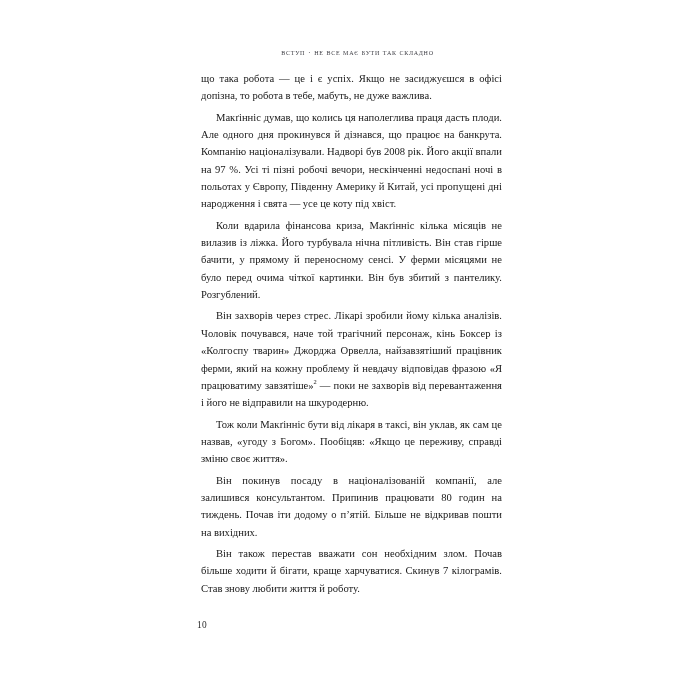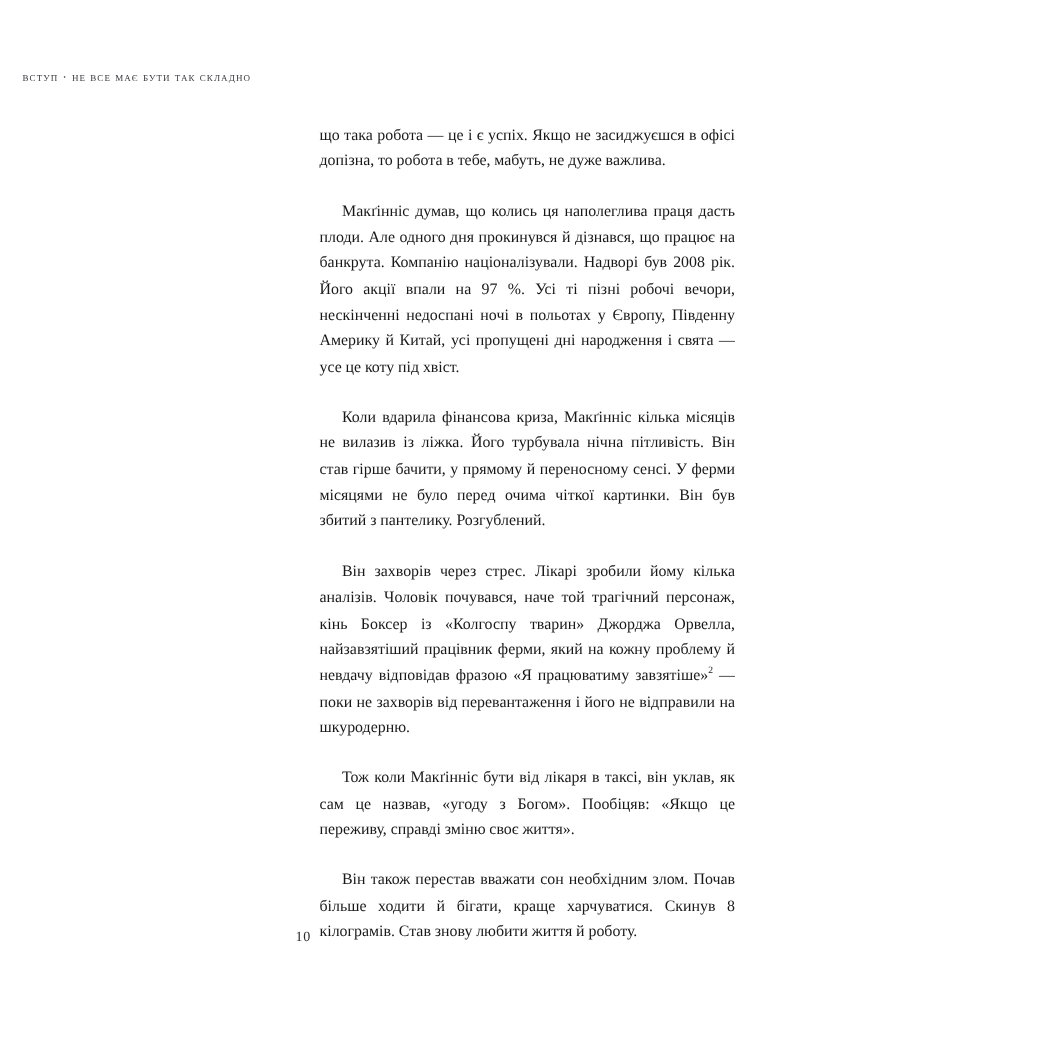--- a/index.html
+++ b/index.html
@@ -22,20 +22,21 @@
     height: 700px;
     box-sizing: border-box;
   }
 
   
   .running-head {
     position: absolute;
     left: 0;
     right: 0;
     top: 41px;
+    text-align: center;
     margin-left: 15px;
   }
   .running-head .rh-text {
     display: inline-block;
     font-family: "Liberation Serif", "DejaVu Serif", serif;
     font-size: 8.3px;
     letter-spacing: 0.72px;
     color: #3b3b42;
     font-variant: small-caps;
     text-transform: lowercase;
@@ -44,21 +45,21 @@
 
   
   .text-block {
     position: absolute;
     left: 197px;
     top: 66px;
     width: 309px;
   }
 
   p.para {
-    margin: 16px;
+    margin: 4px;
     text-align: justify;
     text-justify: inter-word;
     font-size: 10.6px;
     line-height: 17.35px;
     color: #181818;
     text-indent: 15px;
     hyphens: manual;
     word-spacing: -0.1px;
   }
   p.para.no-indent {
@@ -92,18 +93,19 @@
   <div class="running-head">
     <span class="rh-text">Вступ · Не все має бути так складно</span>
   </div>
 
   <div class="text-block">
     <p class="para no-indent">що така робота — це і є успіх. Якщо не засиджуєшся в офісі допізна, то робота в тебе, мабуть, не дуже важлива.</p>
     <p class="para">Макґінніс думав, що колись ця наполеглива праця дасть плоди. Але одного дня прокинувся й дізнався, що працює на банкрута. Компанію націоналізували. Надворі був 2008 рік. Його акції впали на 97 %. Усі ті пізні робочі вечори, нескінченні недоспані ночі в польотах у Європу, Південну Америку й Китай, усі пропущені дні народження і свята — усе це коту під хвіст.</p>
     <p class="para">Коли вдарила фінансова криза, Макґінніс кілька місяців не вилазив із ліжка. Його турбувала нічна пітливість. Він став гірше бачити, у прямому й переносному сенсі. У ферми місяцями не було перед очима чіткої картинки. Він був збитий з пантелику. Розгублений.</p>
     <p class="para"><span>Він захворів через стрес. Лікарі зробили йому кілька аналізів. Чоловік почувався, наче той трагічний персонаж, кінь Боксер із «Колгоспу тварин» Джорджа Орвелла, найзавзятіший працівник ферми, який на кожну проблему й невдачу відповідав фразою «Я працюватиму завзятіше»</span><span class="fn">2</span><span> — поки не захворів від перевантаження і його не відправили на шкуродерню.</span></p>
     <p class="para">Тож коли Макґінніс бути від лікаря в таксі, він уклав, як сам це назвав, «угоду з Богом». Пообіцяв: «Якщо це переживу, справді зміню своє життя».</p>
-    <p class="para">Він також перестав вважати сон необхідним злом. Почав більше ходити й бігати, краще харчуватися. Скинув 8 кілограмів. Став знову любити життя й роботу.</p>
+    <p class="para">Він покинув посаду в націоналізованій компанії, але залишився консультантом. Припинив працювати 80 годин на тиждень. Почав іти додому о п’ятій. Більше не відкривав пошти на вихідних.</p>
+    <p class="para">Він також перестав вважати сон необхідним злом. Почав більше ходити й бігати, краще харчуватися. Скинув 7 кілограмів. Став знову любити життя й роботу.</p>
   </div>
 
   <div class="folio">10</div>
 
 </div>
 
 </body></html>

